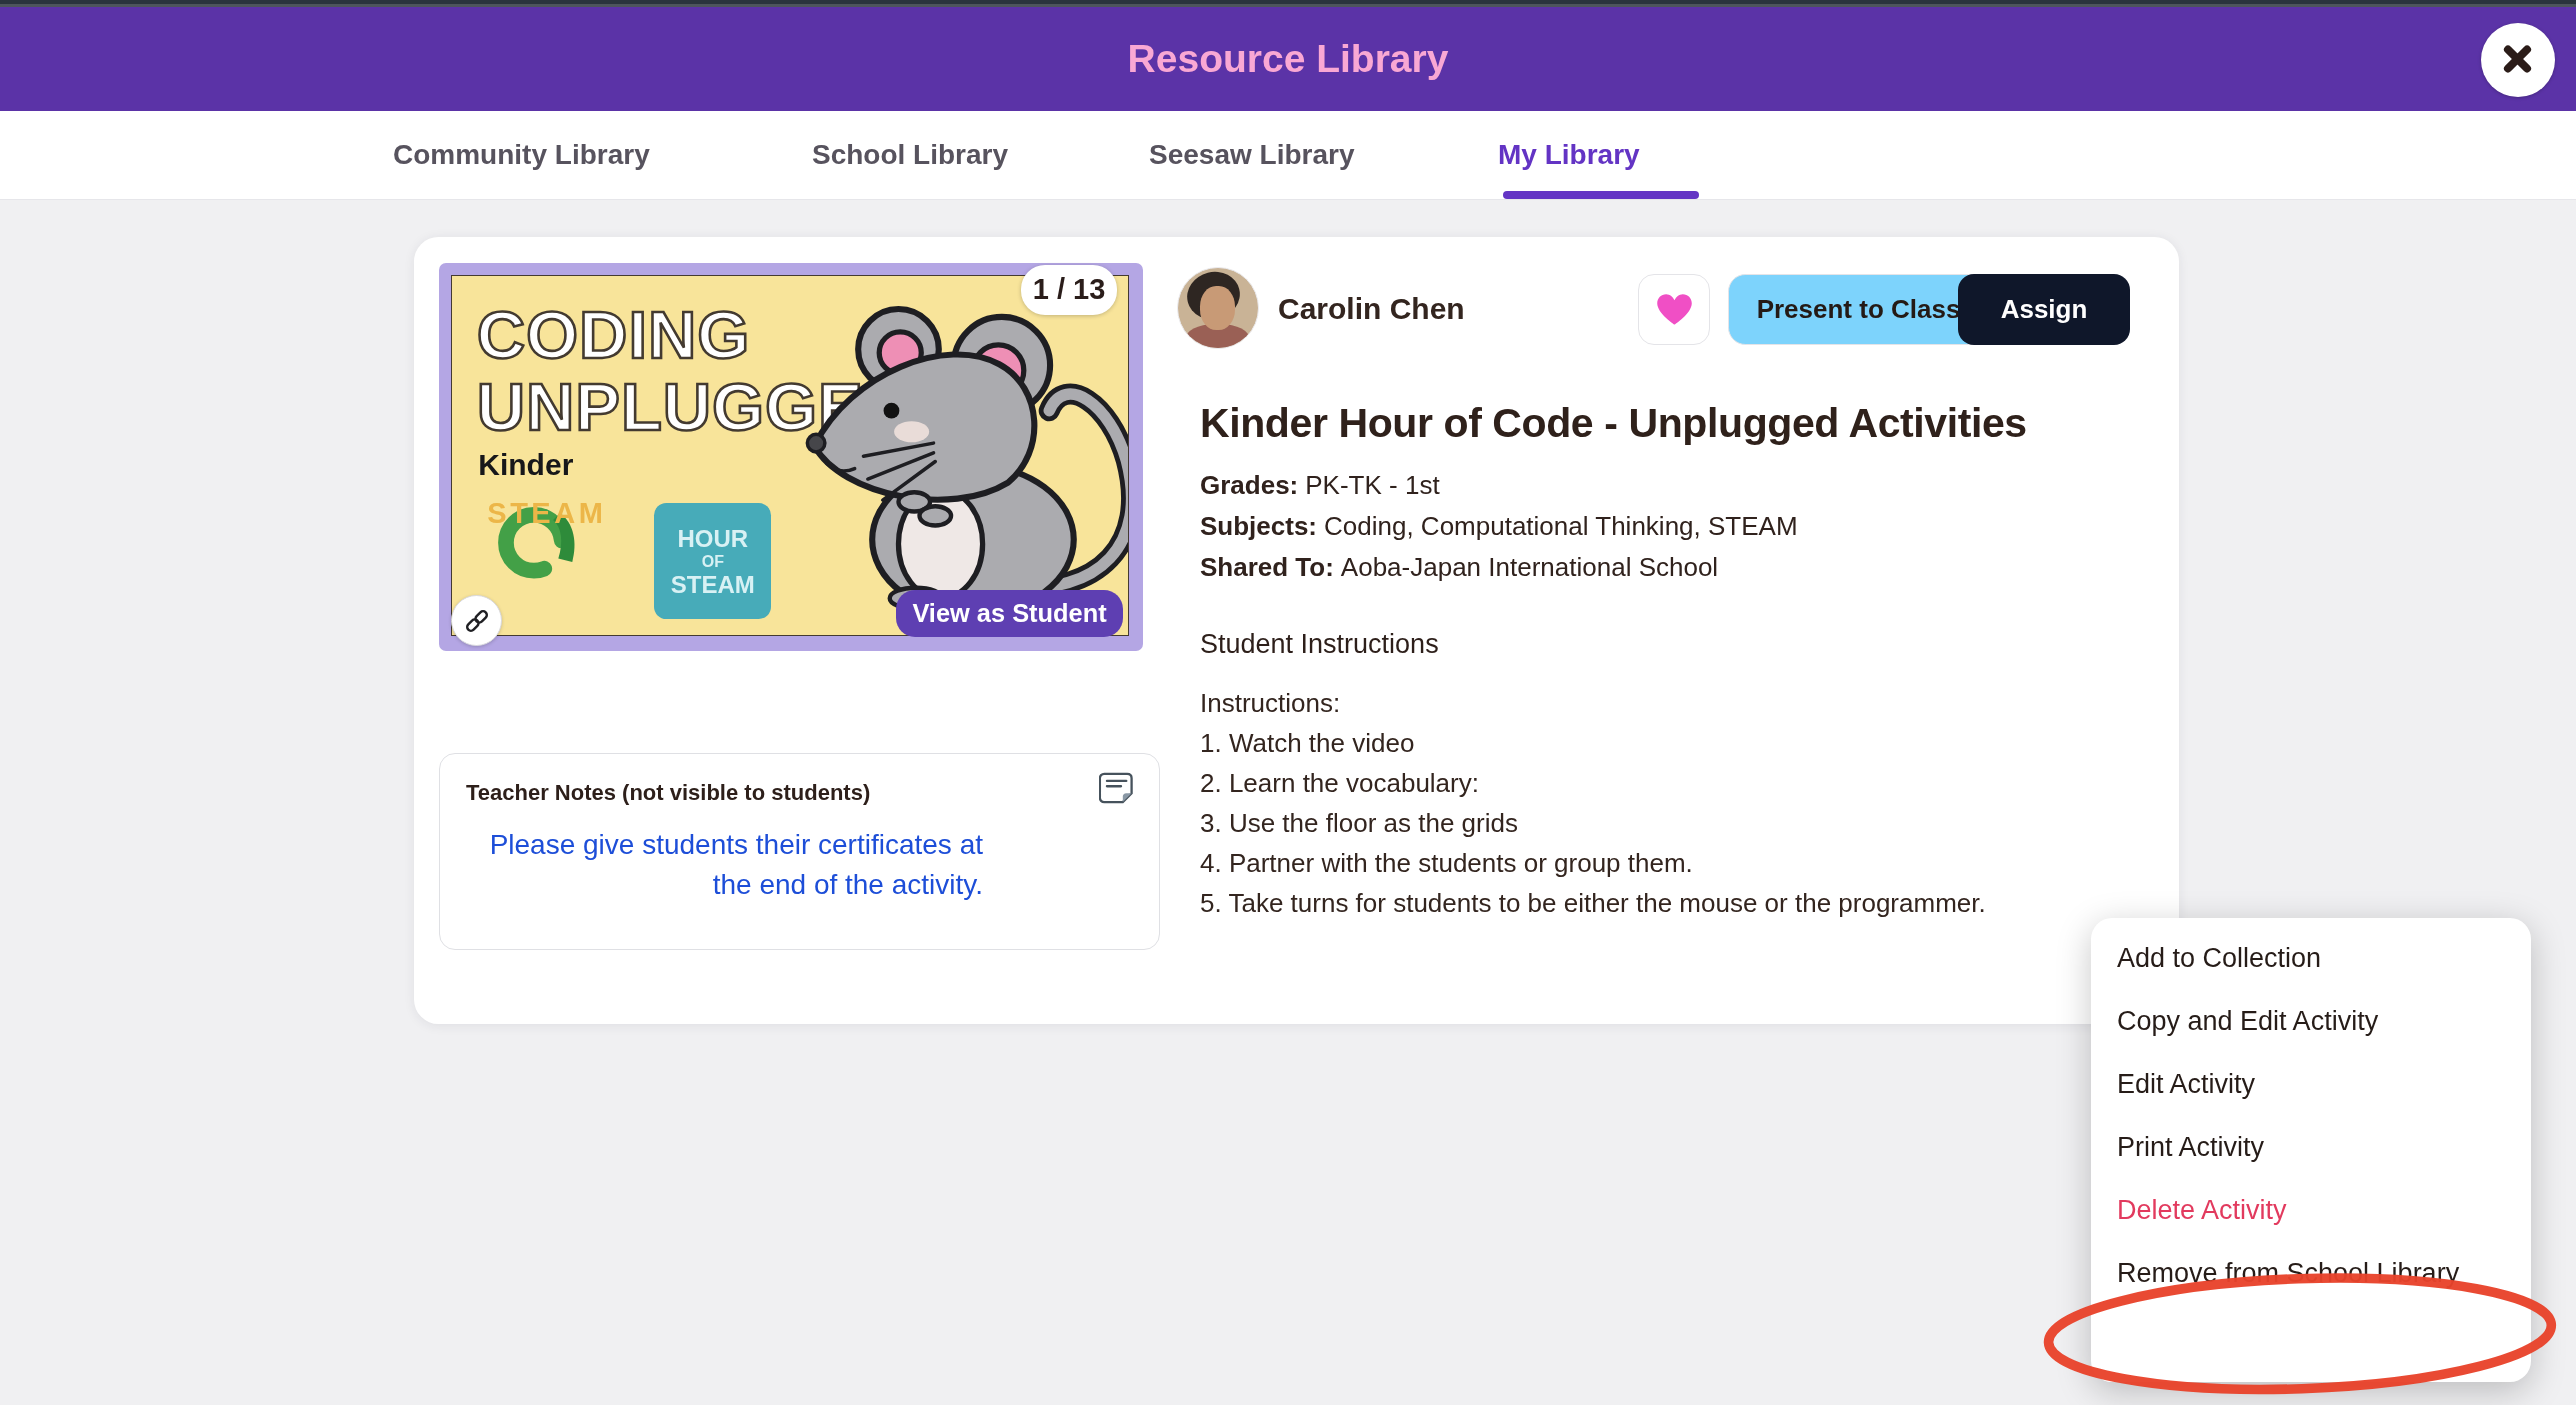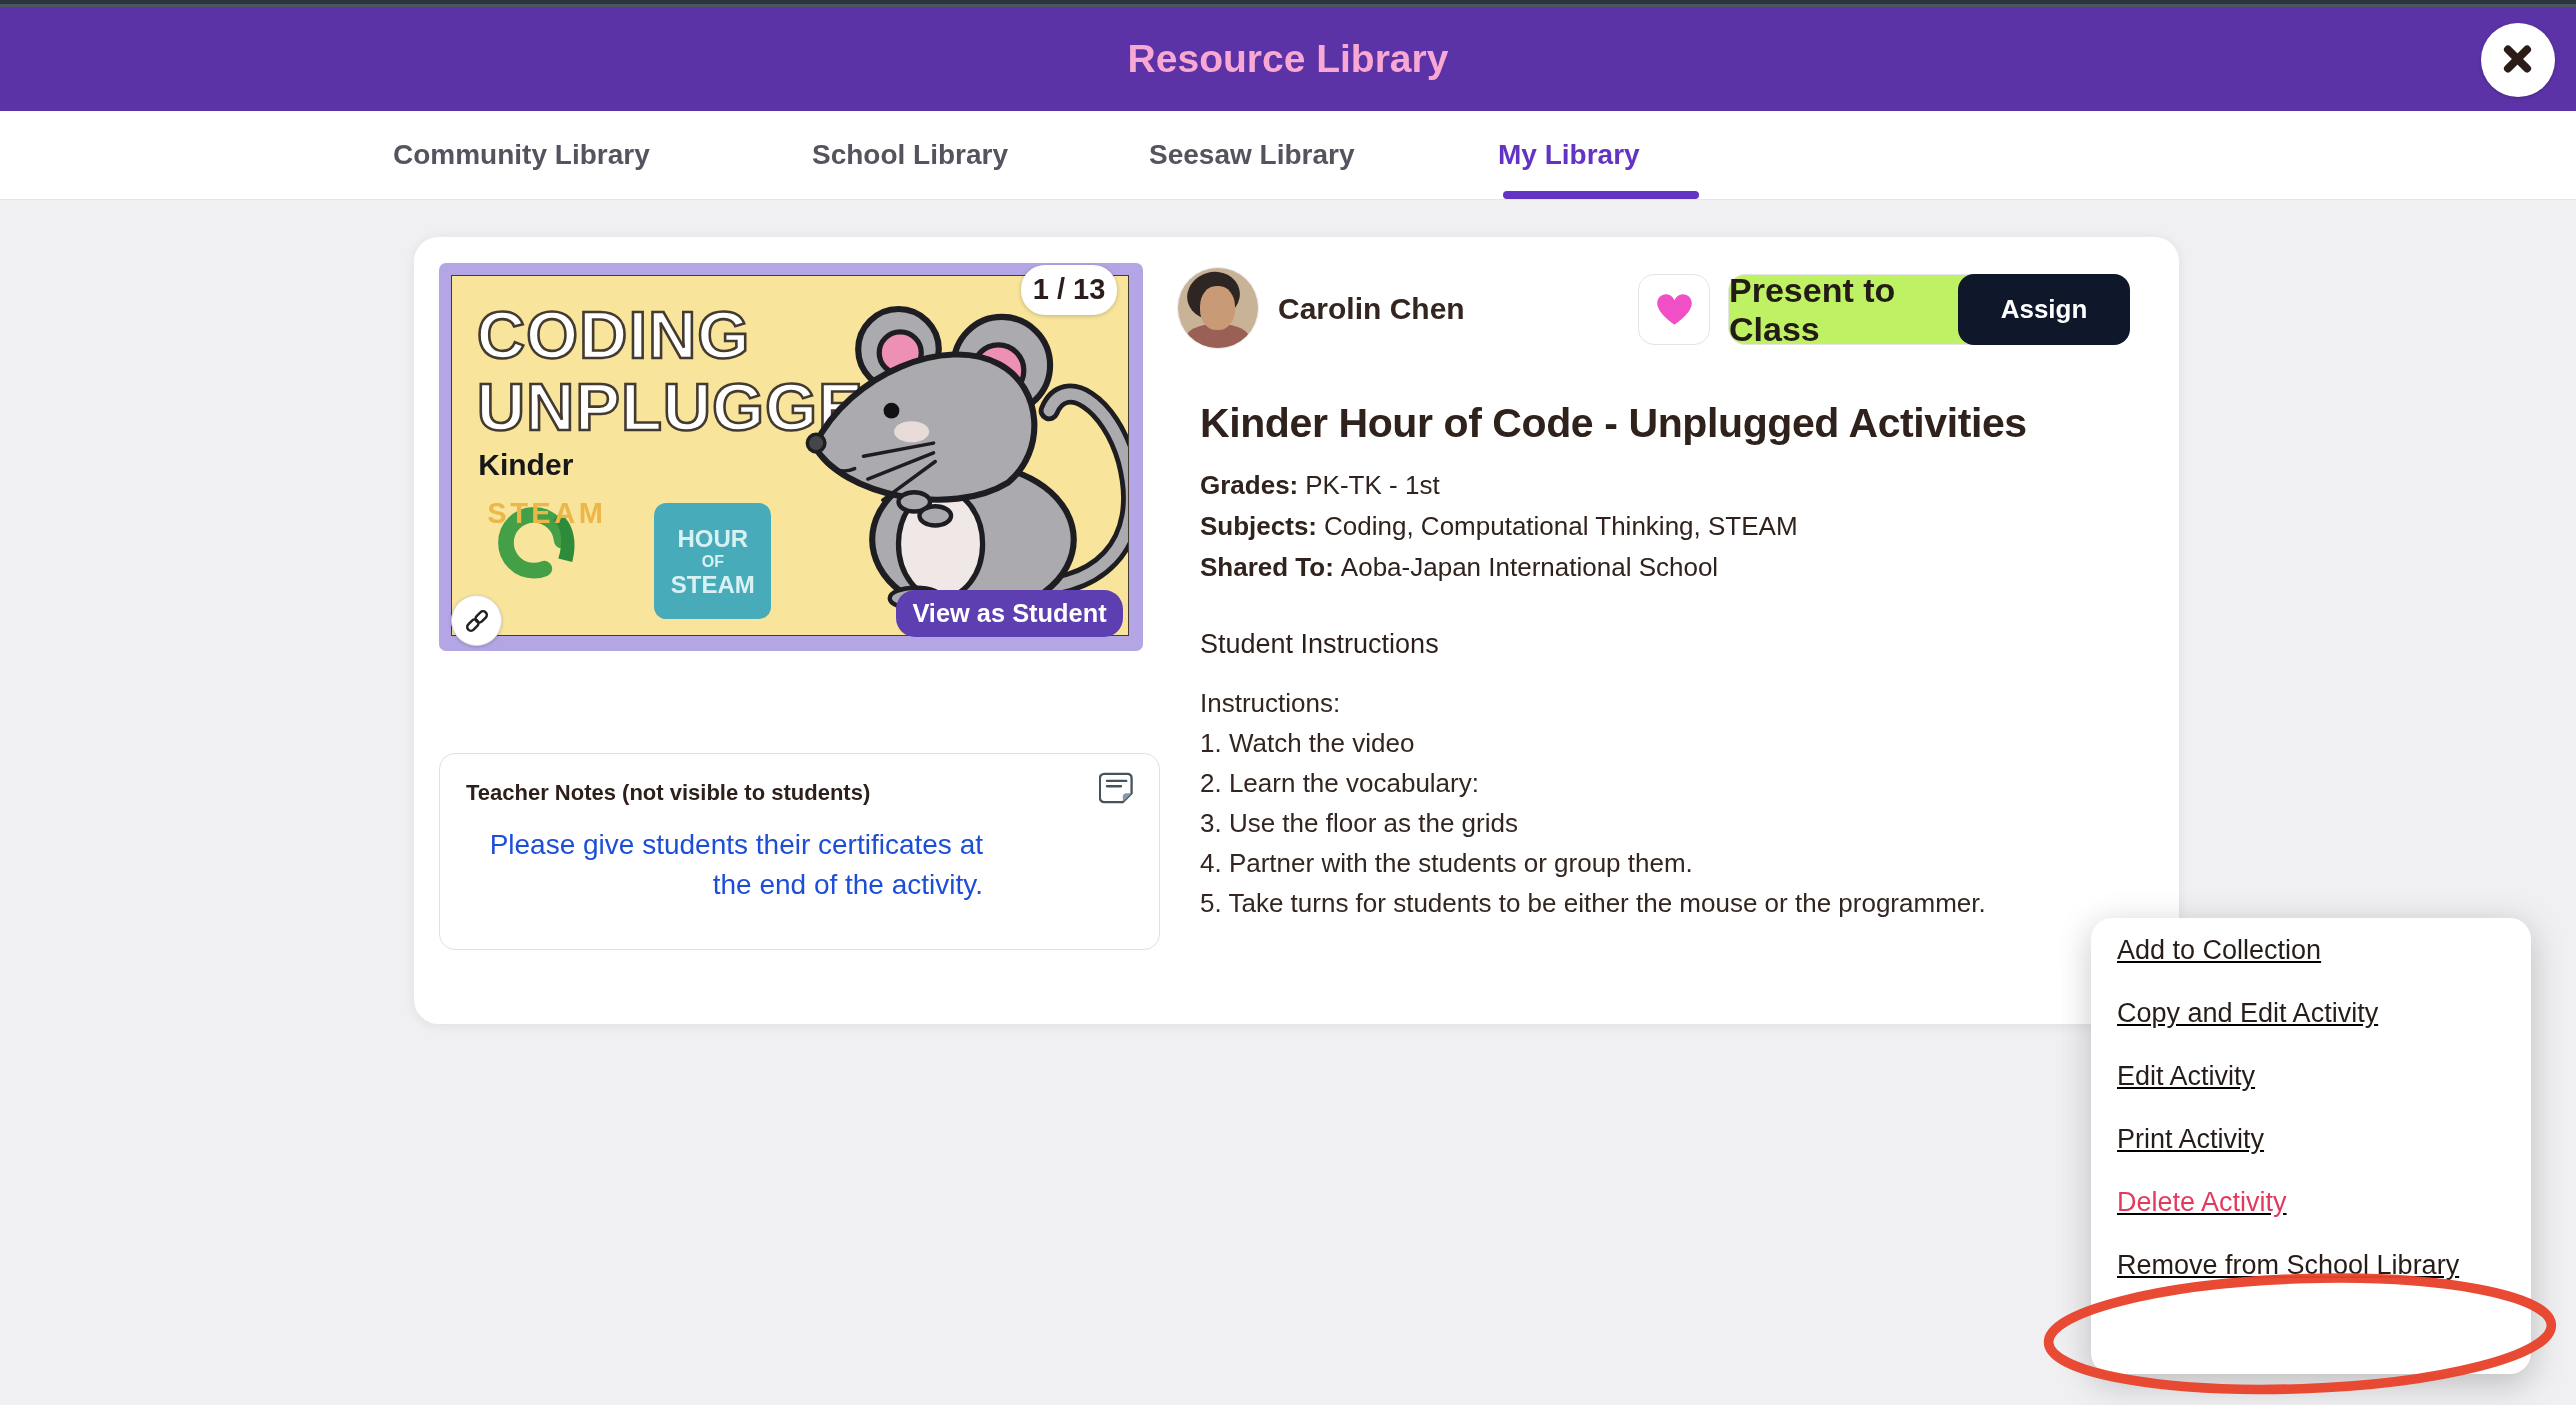--- a/index.html
+++ b/index.html
@@ -63,23 +63,23 @@
   
   .avatar{left:1177px;top:267px;width:82px;height:82px;border-radius:50%;background:#c9b396;overflow:hidden;
     border:1.8px solid #ececf0;box-sizing:border-box;}
   .avatar .hair{position:absolute;left:8.8px;top:3.5px;width:53px;height:47px;background:#2e2622;border-radius:50%;transform:rotate(-14deg);}
   .avatar .face{position:absolute;left:22px;top:17.5px;width:35px;height:44px;background:#c89a76;border-radius:46%;}
   .avatar .torso{position:absolute;left:7px;top:56px;width:65px;height:35px;background:#9a6055;border-radius:45% 45% 0 0;}
   .author-name{left:1278px;top:289px;height:39px;line-height:39px;font-size:30px;font-weight:600;color:#33251f;}
 
   .heart-btn{left:1638px;top:274px;width:72px;height:71px;background:#fff;border:1.8px solid #e4e4e8;border-radius:16px;
     box-sizing:border-box;display:flex;align-items:center;justify-content:center;cursor:pointer;}
-  .present-btn{left:1728px;top:274px;width:261px;height:71px;background:#bef264;border:1.8px solid #e4e4e8;border-radius:17.5px;
+  .present-btn{left:1728px;top:274px;width:261px;height:71px;background:#7dd3fc;border:1.8px solid #e4e4e8;border-radius:17.5px;
     box-sizing:border-box;display:flex;align-items:center;justify-content:center;
-    font-size:34px;font-weight:bold;color:#241a16;cursor:pointer;}
+    font-size:26px;font-weight:bold;color:#241a16;cursor:pointer;}
   .assign-btn{left:1958px;top:274px;width:172px;height:71px;background:#0f172a;border-radius:16px;
     display:flex;align-items:center;justify-content:center;font-size:26px;font-weight:bold;color:#ffffff;cursor:pointer;}
 
   
   .activity-title{left:1200px;top:400px;width:964px;font-size:41px;font-weight:bold;color:#2f211b;letter-spacing:-0.4px;}
   .meta{left:1200px;top:465px;font-size:26px;color:#30221d;}
   .meta .row{height:41px;line-height:41px;}
   .meta .lbl{font-weight:bold;margin-right:7px;}
   .instr-heading{left:1200px;top:629px;font-size:27px;font-weight:normal;color:#2d1f1a;}
   .instructions{left:1200px;top:683px;font-size:26px;color:#33251f;}
@@ -87,21 +87,21 @@
 
   
   .notes-box{left:439px;top:753px;width:721px;height:197px;background:#fff;border:1.8px solid #dfe0e4;border-radius:16px;
     box-sizing:border-box;padding:21px 26px;}
   .notes-title{font-size:22px;font-weight:bold;color:#2d1f1a;margin-top:5.3px;}
   .notes-body{font-size:28px;color:#1d4ed8;line-height:40px;margin-top:19px;max-width:517px;text-align:right;}
   .note-icon{position:absolute;right:23px;top:17.5px;}
 
   
   .menu{left:2091px;top:918px;width:440px;height:455px;background:#ffffff;border-radius:21px;
-    box-shadow:0 8.8px 35px rgba(0,0,0,.22);overflow:hidden;padding-top:1px;box-sizing:content-box;z-index:50;text-decoration:underline;}
+    box-shadow:0 8.8px 35px rgba(0,0,0,.22);overflow:hidden;padding-top:9px;box-sizing:content-box;z-index:50;}
   .menu-item{height:63px;display:flex;align-items:center;padding-left:26px;
     font-size:27px;color:#261c18;cursor:pointer;white-space:nowrap;}
   .menu-item.danger{color:#e23a5e;}
   .menu-item.highlight{background:#e2dfe4;}
 
   
   .annotation{left:2037px;top:1270px;z-index:60;transform:rotate(-2deg);pointer-events:none;}
 </style>
 </head>
 <body>

